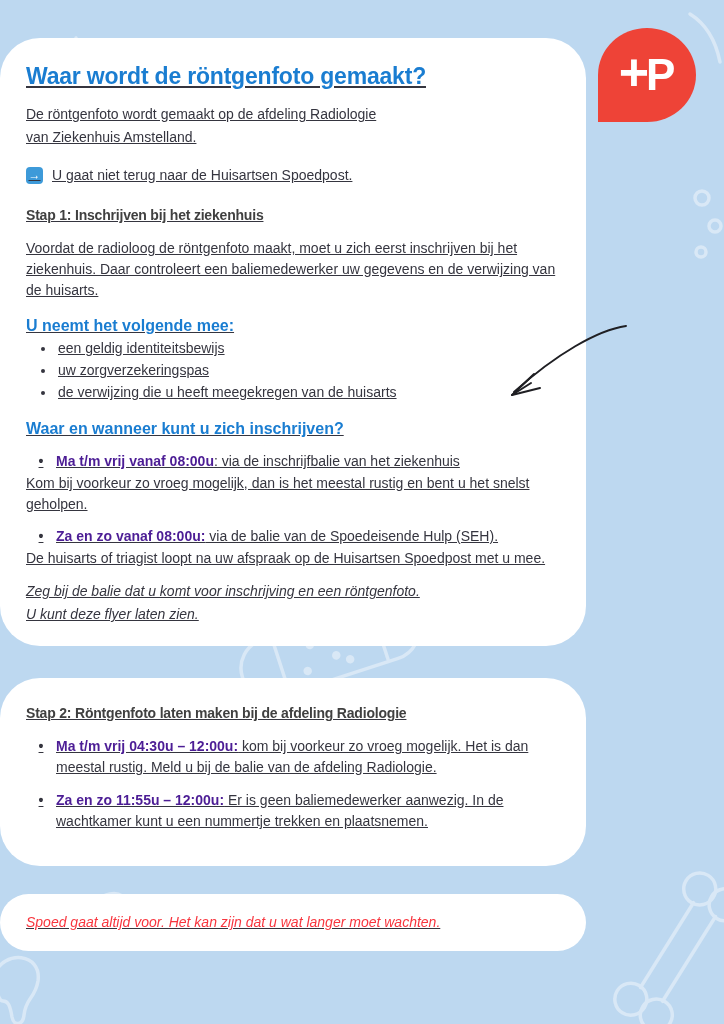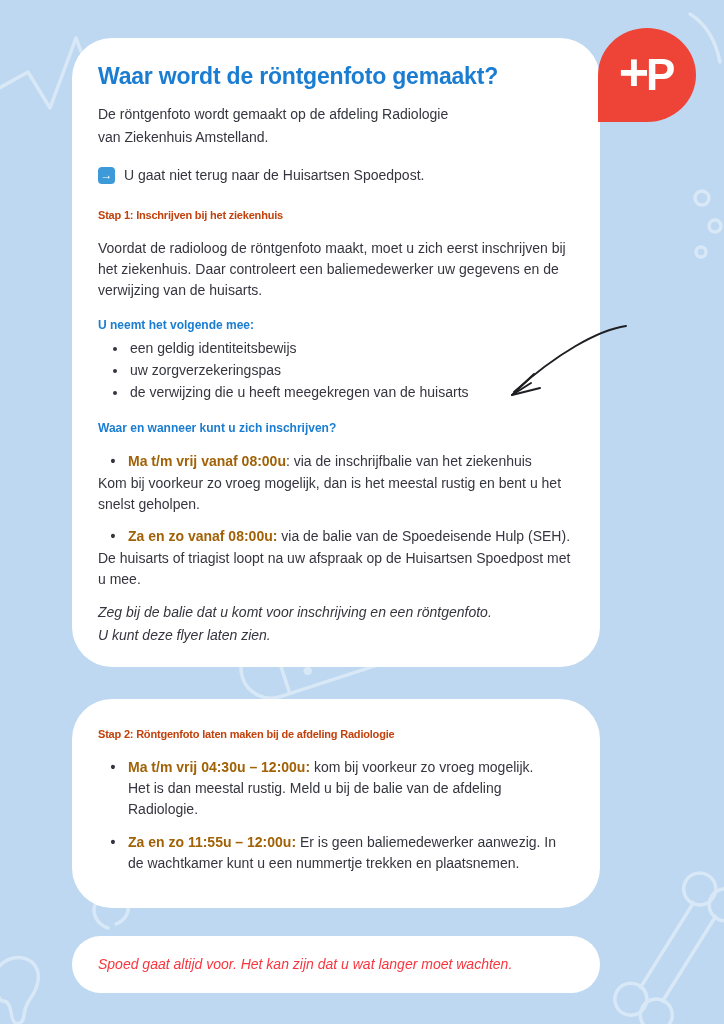--- a/index.html
+++ b/index.html
@@ -3,30 +3,30 @@
 <meta charset="utf-8">
 <style>
   html,body{margin:0;padding:0;}
   body{font-family:"Liberation Sans","DejaVu Sans",sans-serif;}
   .page{
     position:relative;width:724px;height:1024px;overflow:hidden;
     background:#BDD8F0;
   }
   .doodles{position:absolute;left:0;top:0;z-index:0;}
   .card{
-    position:relative;z-index:1;margin-left:72px;width:528px;
+    position:relative;z-index:1;width:586px;
     background:#ffffff;border-radius:40px;box-sizing:border-box;
-    color:#35353F;font-size:14px;line-height:21px;
+    color:#35353F;font-size:14px;line-height:21px;text-decoration:underline;
   }
   .card1{margin-top:38px;padding:24px 28px 20px 26px;}
   .card2{margin-top:32px;padding:24px 36px 22px 26px;}
   .card3{margin-top:28px;padding:18px 28px 18px 26px;border-radius:32px;}
   h1{margin:0 0 12px 0;font-size:23px;line-height:29px;color:#1A7DD1;letter-spacing:-0.2px;}
-  h2{margin:0 0 12px 0;font-size:11px;line-height:22px;color:#c2410c;letter-spacing:-0.2px;}
-  h3{margin:0 0 2px 0;font-size:12px;line-height:21px;color:#1A7DD1;}
+  h2{margin:0 0 12px 0;font-size:14px;line-height:22px;color:#404040;letter-spacing:-0.2px;}
+  h3{margin:0 0 2px 0;font-size:16px;line-height:21px;color:#1A7DD1;}
   .pre{white-space:pre-line;}
   .intro{margin:0 0 16px 0;line-height:23px;}
   .notice{display:flex;align-items:center;gap:9px;margin:0 0 18px 0;}
   .notice-icon{
     flex:0 0 auto;width:17px;height:17px;border-radius:4px;background:#3D9AD9;
     color:#fff;font-weight:bold;font-size:12px;line-height:17px;text-align:center;
   }
   .para{margin:0 0 14px 0;}
   ul.plain{margin:0 0 14px 0;padding:0 0 0 30px;}
   ul.plain li{margin:0;padding:0 0 1px 2px;}
@@ -35,21 +35,21 @@
   .bullet .dot{flex:0 0 30px;text-align:center;font-weight:bold;}
   .bullet .btxt{flex:1;}
   .note{margin:0 0 11px 0;}
   .italic-note{margin:8px 0 0 0;font-style:italic;line-height:23px;}
   .c2-intro{margin:0 0 15px 0;}
   .c2-bullet{display:flex;margin:0 0 12px 0;}
   .c2-bullet .dot{flex:0 0 30px;text-align:center;font-weight:bold;}
   .c2-bullet .btxt{flex:1;padding-right:6px;}
   .c3-body{margin:0 0 13px 0;}
   .warning{margin:0;font-style:italic;color:#F8353E;}
-  b{color:#a16207;}
+  b{color:#4c1d95;}
   .logo{
     position:absolute;left:598px;top:28px;width:98px;height:94px;z-index:2;
     background:#EE4337;border-radius:50% 50% 50% 0;
     display:flex;align-items:center;justify-content:center;
     color:#ffffff;font-weight:800;
   }
   .logo .plus{font-size:52px;line-height:1;margin:-6px -3px 0 0;font-weight:900;}
   .logo .pletter{font-size:44px;line-height:1;font-weight:900;}
   .hand-arrow{position:absolute;left:498px;top:320px;z-index:2;}
 </style>

